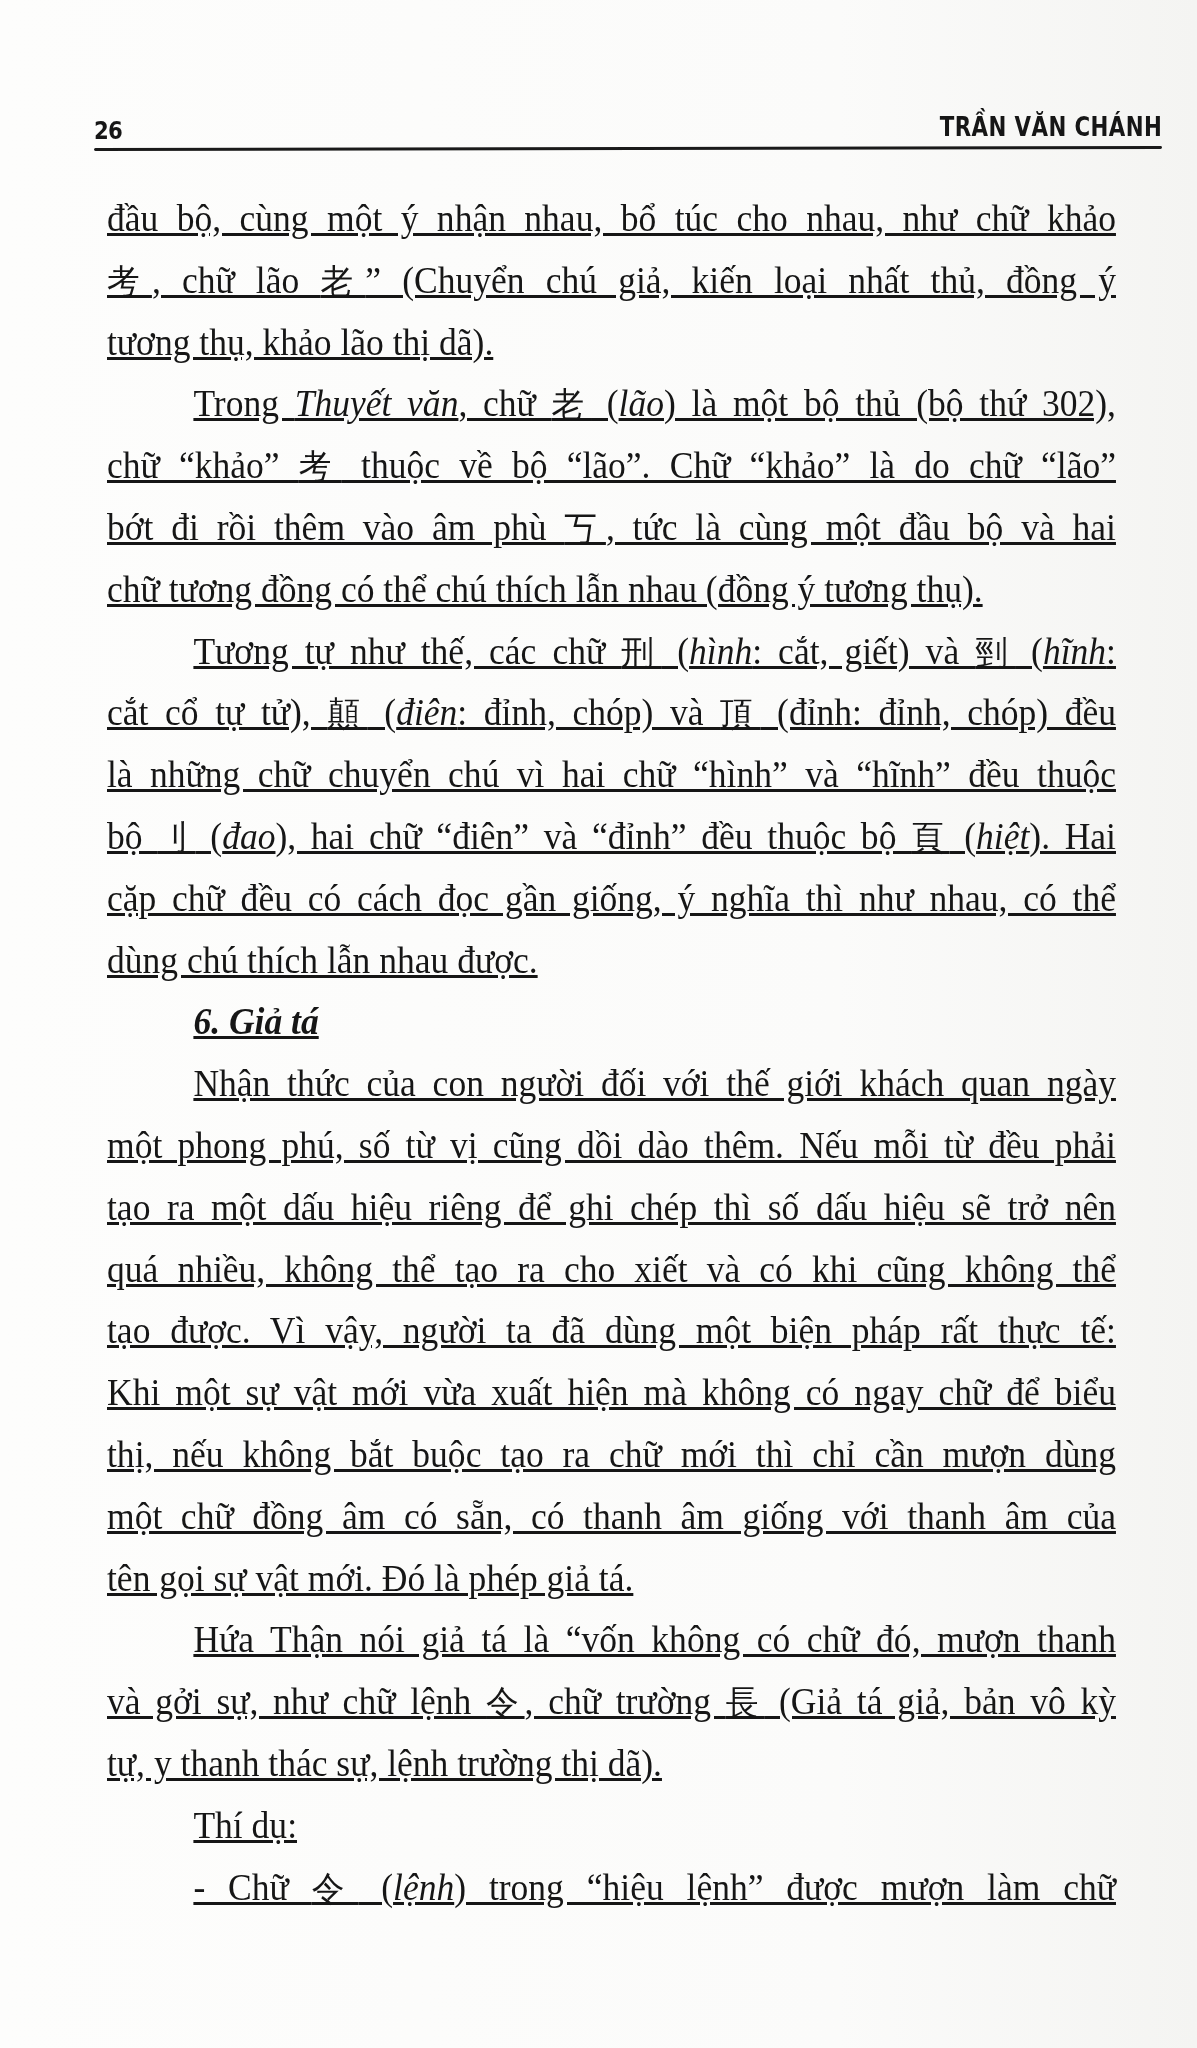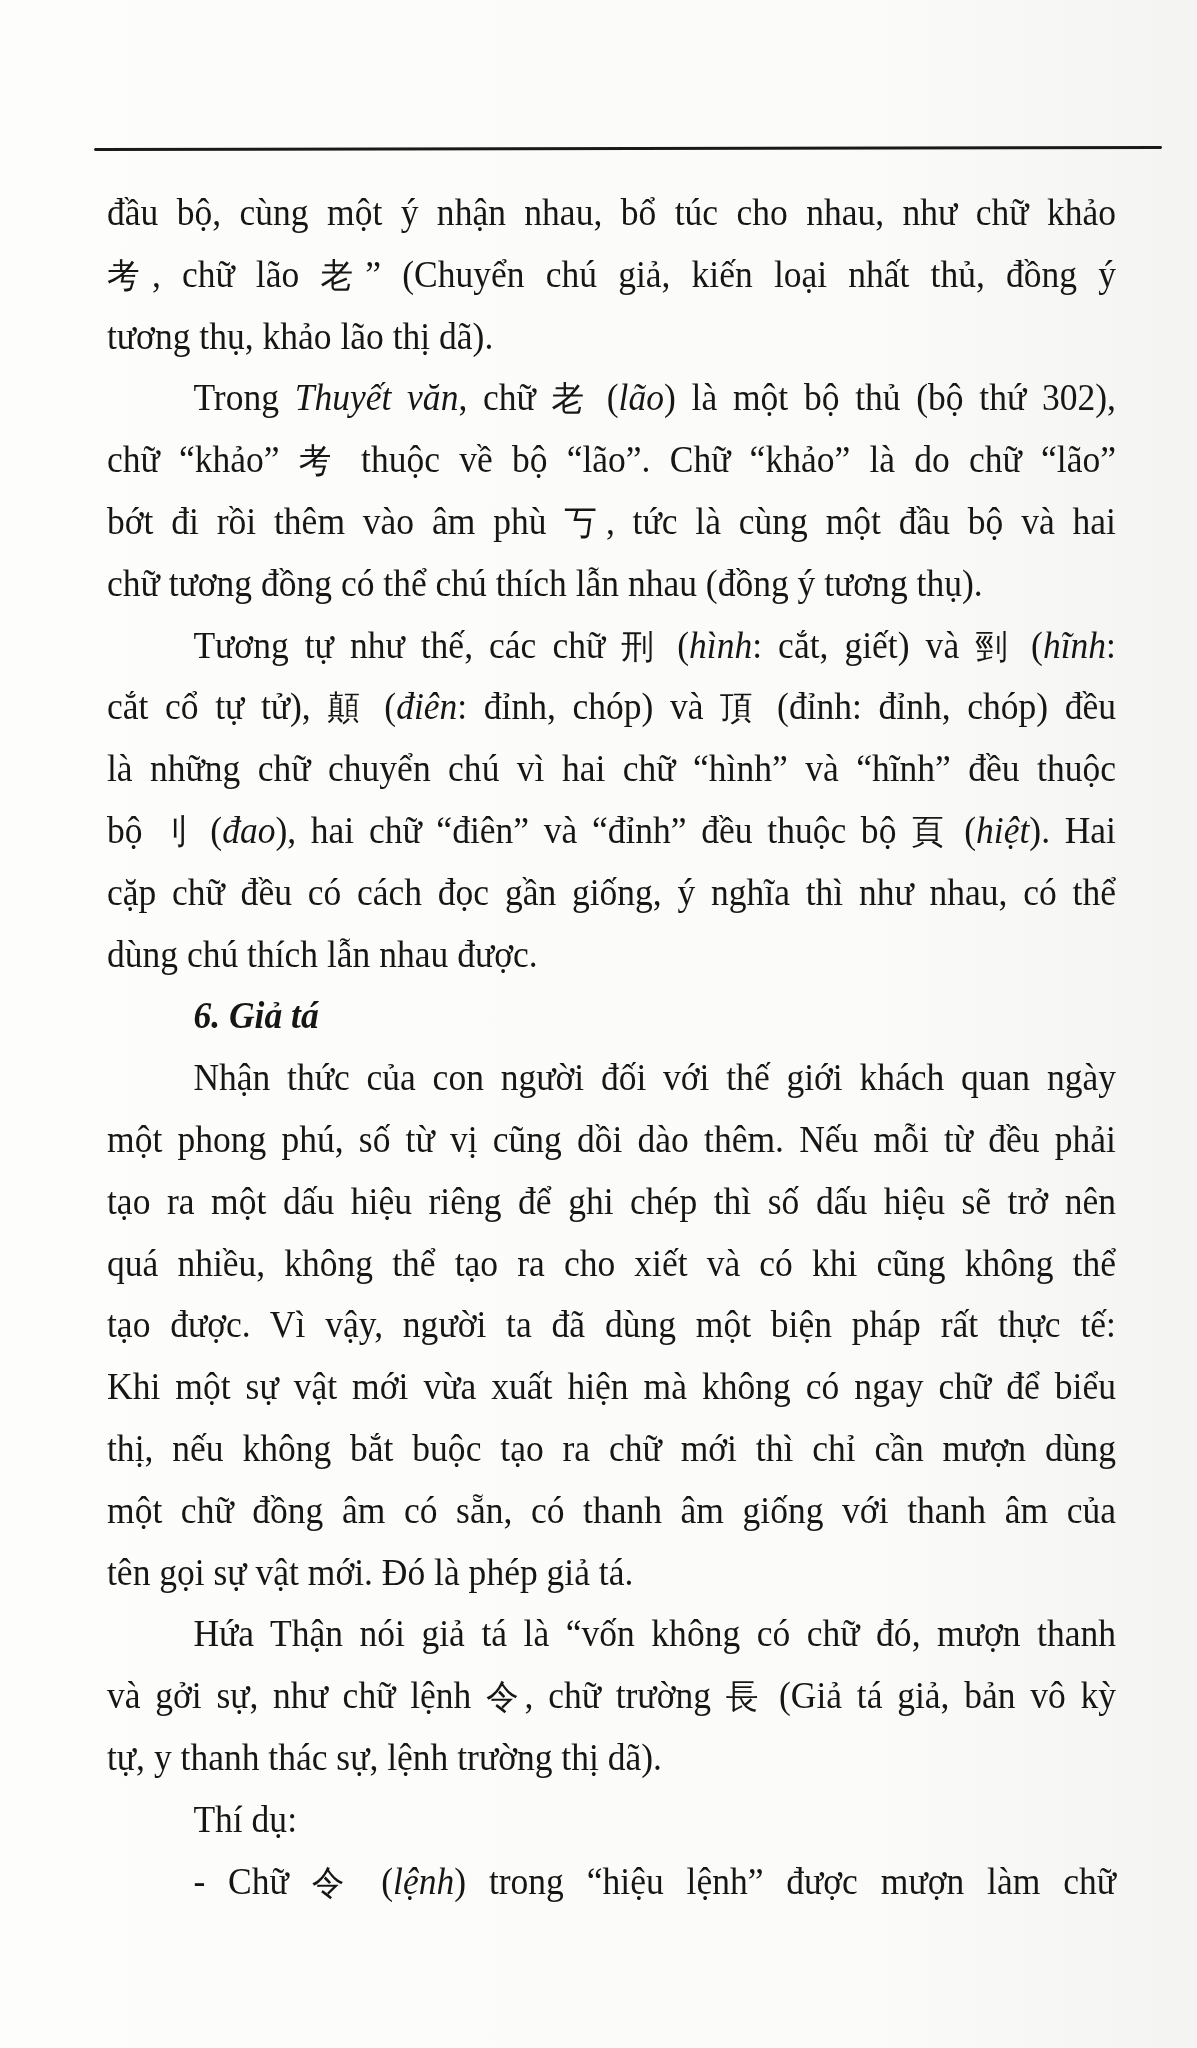--- a/index.html
+++ b/index.html
@@ -28,39 +28,44 @@
       font-family: "DejaVu Sans", "Liberation Sans", sans-serif;
       font-weight: bold; font-size: 26px; letter-spacing: 0.5px;
       transform: scaleX(0.82); transform-origin: right;
     }
     .rule {
       position: absolute; left: 94px; top: 147px; width: 1068px; height: 3px;
       background: #1a1a1a; border-radius: 2px;
       transform: rotate(-0.12deg);
     }
     .body-text {
-      position: absolute; left: 107px; top: 182px; width: 1051px;
+      position: absolute; left: 107px; top: 188px; width: 1051px;
       font-size: 37px; line-height: 61.8px;
       text-align: justify;
+      text-decoration: underline;
     }
     .line {
       display: block; white-space: nowrap; height: 61.8px;
       text-align-last: justify; text-align: justify;
       transform: scaleX(0.96); transform-origin: left;
     }
     .line.last { text-align-last: left; }
     .indent { padding-left: 90px; }
     .cjk { font-family: "DejaVu Sans", sans-serif; font-size: 34px; }
     .heading { font-weight: bold; font-style: italic; }
     i { font-style: italic; }
   </style>
 </head>
 <body>
 
 <div class="page">
+  <div class="running-head">
+    <span class="page-number">26</span>
+    <span class="author">TRẦN VĂN CHÁNH</span>
+  </div>
   <div class="rule"></div>
 
   <div class="body-text">
     <span class="line">đầu bộ, cùng một ý nhận nhau, bổ túc cho nhau, như chữ khảo</span>
     <span class="line"><span class="cjk">考</span><span>, chữ lão </span><span class="cjk">老</span><span>” (Chuyển chú giả, kiến loại nhất thủ, đồng ý</span></span>
     <span class="line last">tương thụ, khảo lão thị dã).</span>
 
     <span class="line indent"><span>Trong </span><i>Thuyết văn</i><span>, chữ </span><span class="cjk">老</span><span> (</span><i>lão</i><span>) là một bộ thủ (bộ thứ 302),</span></span>
     <span class="line"><span>chữ “khảo” </span><span class="cjk">考</span><span> thuộc về bộ “lão”. Chữ “khảo” là do chữ “lão”</span></span>
     <span class="line"><span>bớt đi rồi thêm vào âm phù </span><span class="cjk">丂</span><span>, tức là cùng một đầu bộ và hai</span></span>

